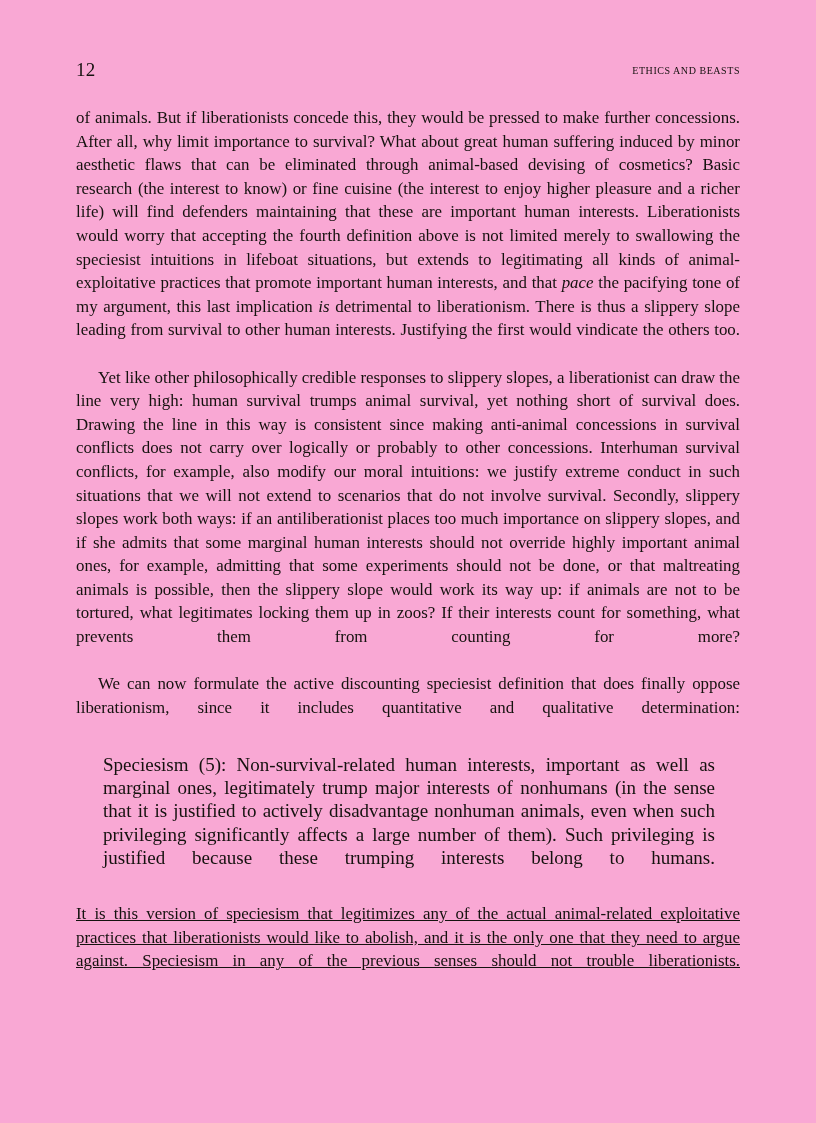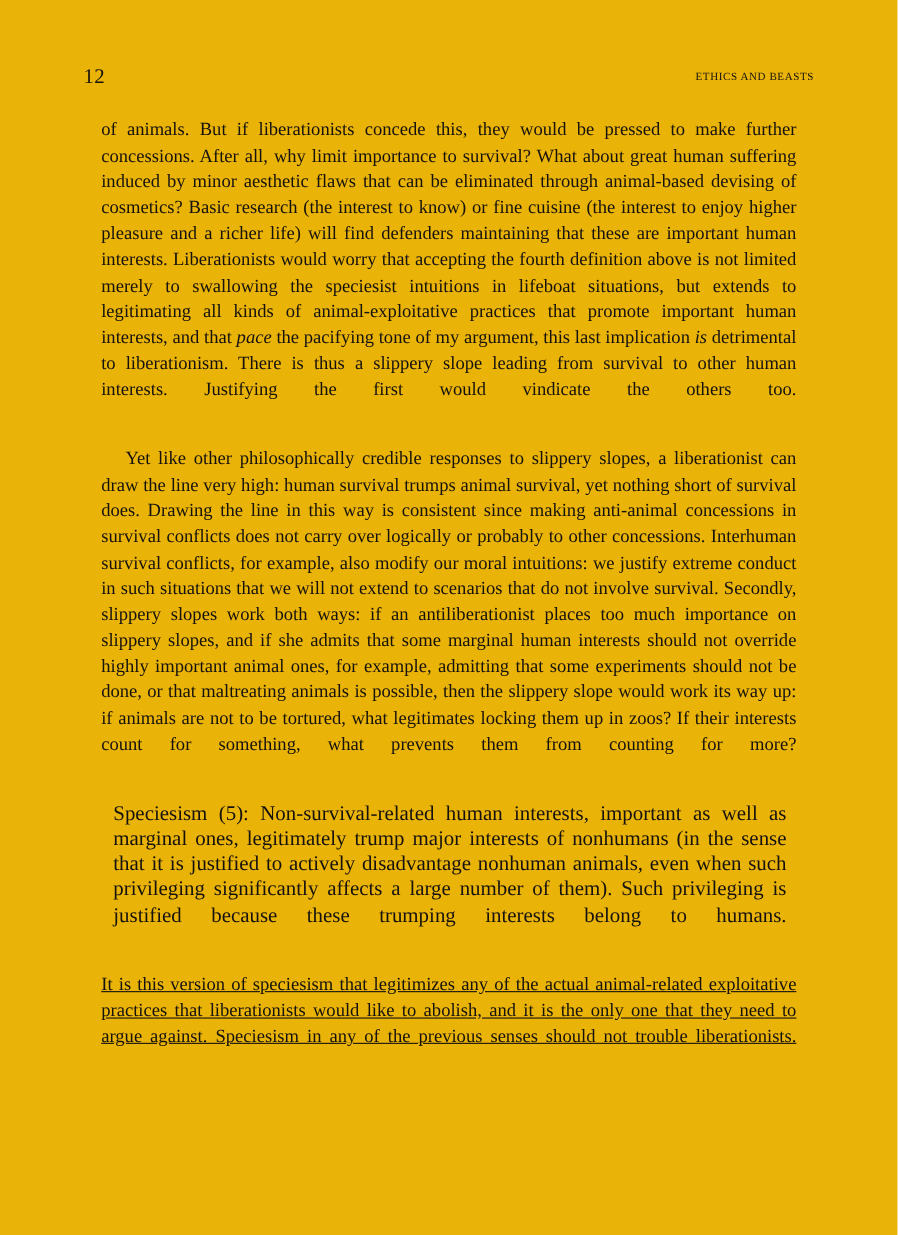--- a/index.html
+++ b/index.html
@@ -4,21 +4,21 @@
 <style>
   html, body {
     margin: 0;
     padding: 0;
     background: #ffffff;
   }
   .page {
     position: relative;
     width: 816px;
     height: 1123px;
-    background: #eab308;
+    background: #f9a8d4;
     margin: 0 auto;
     overflow: hidden;
     font-family: "Liberation Serif", "DejaVu Serif", serif;
     color: #15120f;
     -webkit-font-smoothing: antialiased;
   }
   .content {
     position: absolute;
     left: 76px;
     top: 0;
@@ -51,21 +51,21 @@
   }
   
   .body-text {
     font-size: 16.9px;
     line-height: 23.6px;
     text-align: justify;
     text-justify: inter-word;
     hyphens: none;
   }
   p.para {
-    margin: 16px;
+    margin: 0;
     text-indent: 0;
   }
   p.para.indent {
     text-indent: 22px;
   }
   p.para:last-child {
     text-align: justify;
     text-decoration: underline;
   }
   
@@ -105,20 +105,21 @@
       <span class="folio">12</span>
       <span class="runtitle">ETHICS AND BEASTS</span>
     </div>
 
     <div class="body-text">
 
       <p class="para"><span>of animals. But if liberationists concede this, they would be pressed to make further concessions. After all, why limit importance to survival? What about great human suffering induced by minor aesthetic flaws that can be eliminated through animal-based devising of cosmetics? Basic research (the interest to know) or fine cuisine (the interest to enjoy higher pleasure and a richer life) will find defenders maintaining that these are important human interests. Liberationists would worry that accepting the fourth definition above is not limited merely to swallowing the speciesist intuitions in lifeboat situations, but extends to legitimating all kinds of animal-exploitative practices that promote important human interests, and that </span><em>pace</em><span> the pacifying tone of my argument, this last implication </span><em>is</em><span> detrimental to liberationism. There is thus a slippery slope leading from survival to other human interests. Justifying the first would vindicate the others too.</span></p>
 
       <p class="para indent">Yet like other philosophically credible responses to slippery slopes, a liberationist can draw the line very high: human survival trumps animal survival, yet nothing short of survival does. Drawing the line in this way is consistent since making anti-animal concessions in survival conflicts does not carry over logically or probably to other concessions. Interhuman survival conflicts, for example, also modify our moral intuitions: we justify extreme conduct in such situations that we will not extend to scenarios that do not involve survival. Secondly, slippery slopes work both ways: if an antiliberationist places too much importance on slippery slopes, and if she admits that some marginal human interests should not override highly important animal ones, for example, admitting that some experiments should not be done, or that maltreating animals is possible, then the slippery slope would work its way up: if animals are not to be tortured, what legitimates locking them up in zoos? If their interests count for something, what prevents them from counting for more?</p>
 
+      <p class="para indent">We can now formulate the active discounting speciesist definition that does finally oppose liberationism, since it includes quantitative and qualitative determination:</p>
 
       <div class="blockquote">
         <p>Speciesism (5): Non-survival-related human interests, important as well as marginal ones, legitimately trump major interests of nonhumans (in the sense that it is justified to actively disadvantage nonhuman animals, even when such privileging significantly affects a large number of them). Such privileging is justified because these trumping interests belong to humans.</p>
       </div>
 
       <p class="para">It is this version of speciesism that legitimizes any of the actual animal-related exploitative practices that liberationists would like to abolish, and it is the only one that they need to argue against. Speciesism in any of the previous senses should not trouble liberationists.</p>
 
     </div>
   </div>
 </div>

